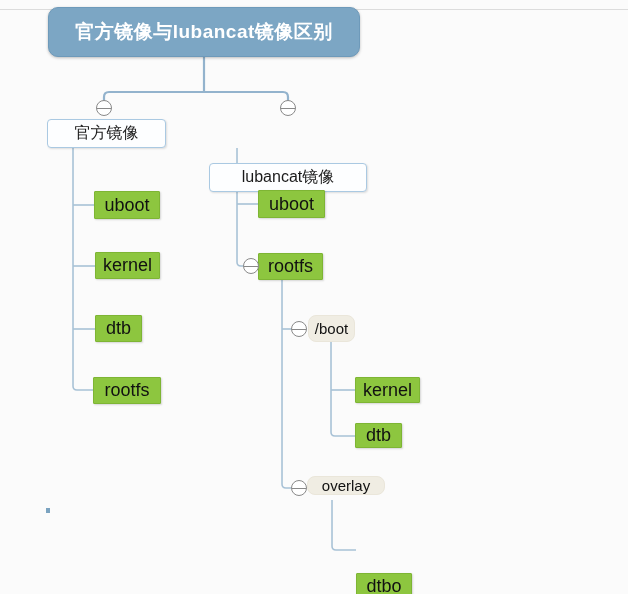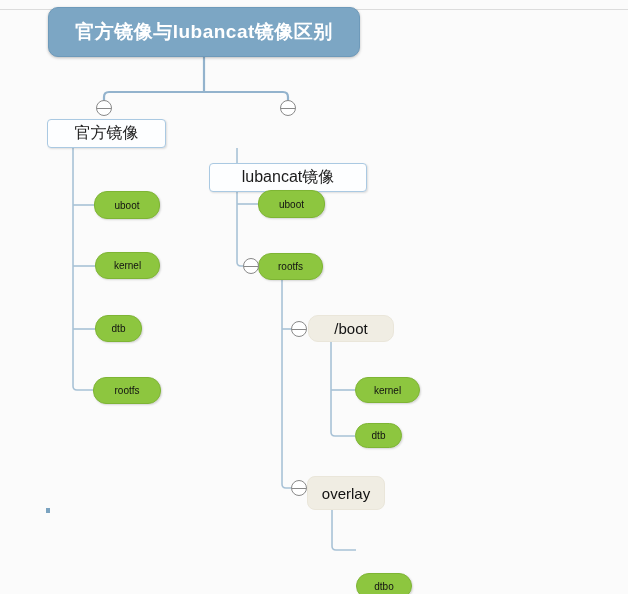--- a/index.html
+++ b/index.html
@@ -38,22 +38,22 @@
   .node-l1{
     background:var(--branch-fill);
     border:1px solid var(--branch-border);
     border-radius:4px;
     color:#1a1a1a;font-size:16px;
     box-shadow:1px 1px 2px rgba(0,0,0,0.12);
   }
   .node-green{
     background:var(--leaf-green-fill);
     border:1px solid var(--leaf-green-border);
-    border-radius:13px;
-    color:#111;font-size:10px;
+    border-radius:1px;
+    color:#111;font-size:18px;
     box-shadow:1px 1px 2px rgba(0,0,0,0.15);
   }
   .node-beige{
     background:var(--dir-beige-fill);
     border:1px solid #eae6da;
     border-radius:8px;
     color:#111;font-size:15px;
   }
   .collapse{
     position:absolute;z-index:3;width:16px;height:16px;border-radius:50%;
@@ -108,27 +108,27 @@
   <div class="node node-green" style="left:95px;top:252px;width:65px;height:27px;">kernel</div>
 
   <div class="node node-green" style="left:95px;top:315px;width:47px;height:27px;">dtb</div>
 
   <div class="node node-green" style="left:93px;top:377px;width:68px;height:27px;">rootfs</div>
 
   <div class="node node-green" style="left:258px;top:190px;width:67px;height:28px;">uboot</div>
 
   <div class="node node-green" style="left:258px;top:253px;width:65px;height:27px;">rootfs</div>
 
-  <div class="node node-beige" style="left:308px;top:315px;width:86px;height:27px;border-radius:10px;">/boot</div>
+  <div class="node node-beige" style="left:308px;top:315px;width:47px;height:27px;">/boot</div>
 
   <div class="node node-green" style="left:355px;top:377px;width:65px;height:26px;">kernel</div>
 
   <div class="node node-green" style="left:355px;top:423px;width:47px;height:25px;">dtb</div>
 
-  <div class="node node-beige" style="left:307px;top:476px;width:78px;height:34px;">overlay</div>
+  <div class="node node-beige" style="left:307px;top:476px;width:78px;height:19px;">overlay</div>
 
   <div class="node node-green" style="left:356px;top:537px;width:56px;height:26px;margin-top:36px;">dtbo</div>
 
   <span class="collapse" style="left:96px;top:100px;"></span>
   <span class="collapse" style="left:280px;top:100px;"></span>
   <span class="collapse" style="left:243px;top:258px;"></span>
   <span class="collapse" style="left:291px;top:321px;"></span>
   <span class="collapse" style="left:291px;top:480px;"></span>
 
   <div class="stray-mark"></div>

